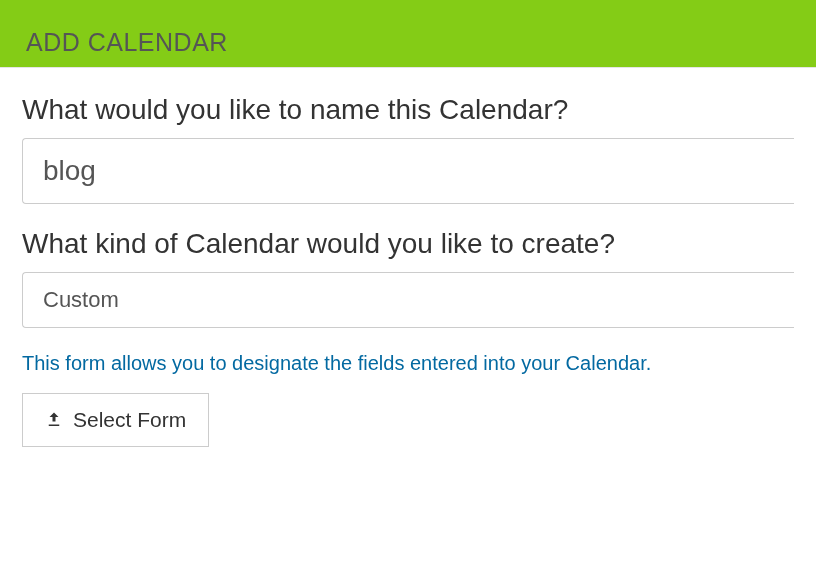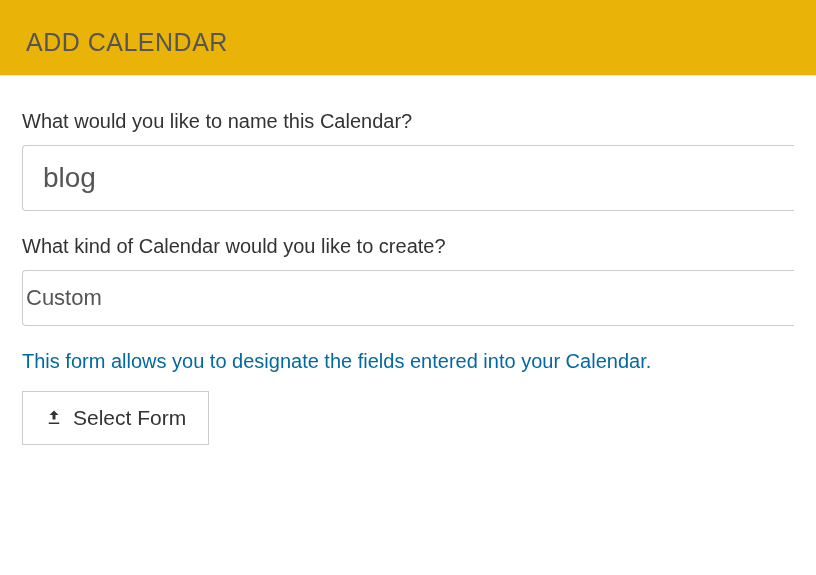--- a/index.html
+++ b/index.html
@@ -4,61 +4,60 @@
   <style>
     * { box-sizing: border-box; margin: 0; padding: 0; }
     body {
       font-family: "Helvetica Neue", Helvetica, Arial, sans-serif;
       background: #ffffff;
       width: 816px;
       height: 575px;
       overflow: hidden;
     }
     .header {
-      background: #eab308;
-      padding: 28px 26px 18px 26px;
+      background: #84cc16;
+      padding: 28px 26px 10px 26px;
       border-bottom: 1px solid #e5e5e5;
     }
     .header h1 {
       font-size: 25px;
       font-weight: 400;
       letter-spacing: 0.5px;
       color: #555555;
     }
     .content {
       padding: 26px 22px;
     }
     .field-group {
       margin-bottom: 24px;
     }
     .field-label {
-      font-size: 20px;
+      font-size: 28px;
       color: #333333;
       margin-bottom: 12px;
       display: block;
-      margin-top: 8px;
     }
     .text-input {
       width: 100%;
       border: 1px solid #cccccc;
       border-right: none;
       border-radius: 4px 0 0 4px;
       padding: 16px 20px;
       font-size: 28px;
       color: #555555;
       font-family: inherit;
       outline: none;
       background: #ffffff;
     }
     .select-wrapper {
       width: 100%;
       border: 1px solid #cccccc;
       border-right: none;
       border-radius: 4px 0 0 4px;
-      padding: 14px 3px;
+      padding: 14px 20px;
       font-size: 22px;
       color: #555555;
       background: #ffffff;
       cursor: pointer;
     }
     .section-header {
       margin-top: 30px;
       margin-bottom: 2px;
     }
     .section-title {

